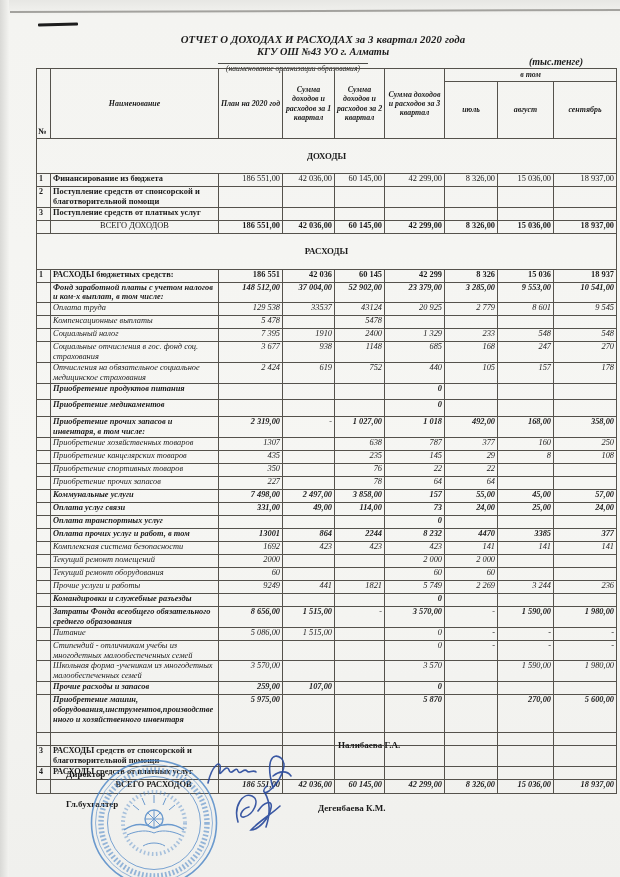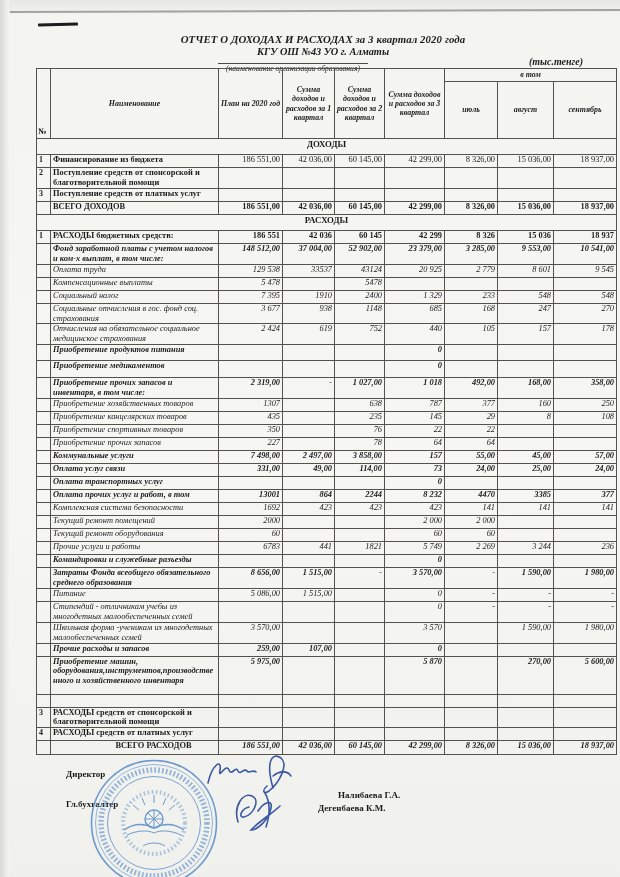--- a/index.html
+++ b/index.html
@@ -30,26 +30,26 @@
     box-sizing:border-box; overflow:hidden; overflow-wrap:anywhere;}
   .report thead th {font-weight:bold; font-style:italic; text-align:center;
     vertical-align:middle; font-size:7.9px; line-height:1.15; padding:1px;margin-top:20px;}
   .report thead tr.hr1 {height:13px;}
   .report thead tr.hr2 {height:57px;}
   .report thead th.th-num {vertical-align:bottom; text-align:left; font-style:normal; font-size:8.4px;}
   .report td {height:13px;}
   .numc {text-align:left; font-weight:bold; font-size:8px; padding:0 0 0 1px;}
   .nm {padding-left:2px;margin-left:14px;}
   .val {text-align:right; padding-right:2px;}
-  tr.s-section td {text-align:center; font-weight:bold; font-size:8.8px; height:16px; padding:0;}
+  tr.s-section td {text-align:center; font-weight:bold; font-size:8.8px; height:16px; padding:12px;}
   tr.s-plain .nm {font-weight:bold;}
   tr.s-main .nm, tr.s-main .val {font-weight:bold;}
   tr.s-subhead .nm, tr.s-subhead .val {font-weight:bold; font-style:italic;}
   tr.s-sub .nm, tr.s-sub .val {font-style:italic;}
-  tr.s-total .nm {font-weight:bold; text-align:left;}
+  tr.s-total .nm {font-weight:normal; text-align:center;}
   tr.s-total .val {font-weight:bold;}
   tr.s-totali .nm {font-weight:bold; text-align:center;}
   tr.s-totali .val {font-weight:bold; font-style:italic;}
 
   .foot-label {position:absolute; font-size:9px; font-weight:bold;}
   .foot-name {position:absolute; font-size:9px; font-weight:bold;}
   .sig {position:absolute;}
   .stamp {position:absolute; left:88px; top:757px;}
 </style>
 </head>
@@ -373,21 +373,21 @@
           <td class="val"></td>
           <td class="val"></td>
           <td class="val">60</td>
           <td class="val">60</td>
           <td class="val"></td>
           <td class="val"></td>
         </tr>
         <tr class="s-sub">
           <td class="numc"></td>
           <td class="nm">Прочие услуги и работы</td>
-          <td class="val">6783</td>
+          <td class="val">9249</td>
           <td class="val">441</td>
           <td class="val">1821</td>
           <td class="val">5 749</td>
           <td class="val">2 269</td>
           <td class="val">3 244</td>
           <td class="val">236</td>
         </tr>
         <tr class="s-subhead">
           <td class="numc"></td>
           <td class="nm">Командировки и служебные разъезды</td>
@@ -506,21 +506,21 @@
           <td class="val">60 145,00</td>
           <td class="val">42 299,00</td>
           <td class="val">8 326,00</td>
           <td class="val">15 036,00</td>
           <td class="val">18 937,00</td>
         </tr>
       </tbody>
   </table>
 
   <div class="foot-label" style="left:66px; top:769px;">Директор</div>
-  <div class="foot-name" style="left:338px; top:790px;">Налибаева Г.А.</div>
+  <div class="foot-name" style="left:338px; top:740px;">Налибаева Г.А.</div>
   <div class="foot-label" style="left:66px; top:799px;">Гл.бухгалтер</div>
   <div class="foot-name" style="left:318px; top:803px;">Дегенбаева К.М.</div>
 
   <svg class="sig" style="left:203px; top:750px;" width="92" height="48" viewBox="0 0 92 48">
     <g fill="none" stroke="#27489b" stroke-width="1.6" stroke-linecap="round" opacity="0.9">
       <path d="M5 33 C9 15 19 8 17 20 C15 31 23 12 26 20 C28 27 33 15 35 21 C37 26 41 17 44 21 C46 24 50 19 53 22"></path>
       <path d="M70 38 C62 10 70 2 78 8 C86 15 76 33 66 41 C60 45 59 40 64 36"></path>
       <path d="M70 26 C76 21 84 20 88 26"></path>
     </g>
   </svg>

